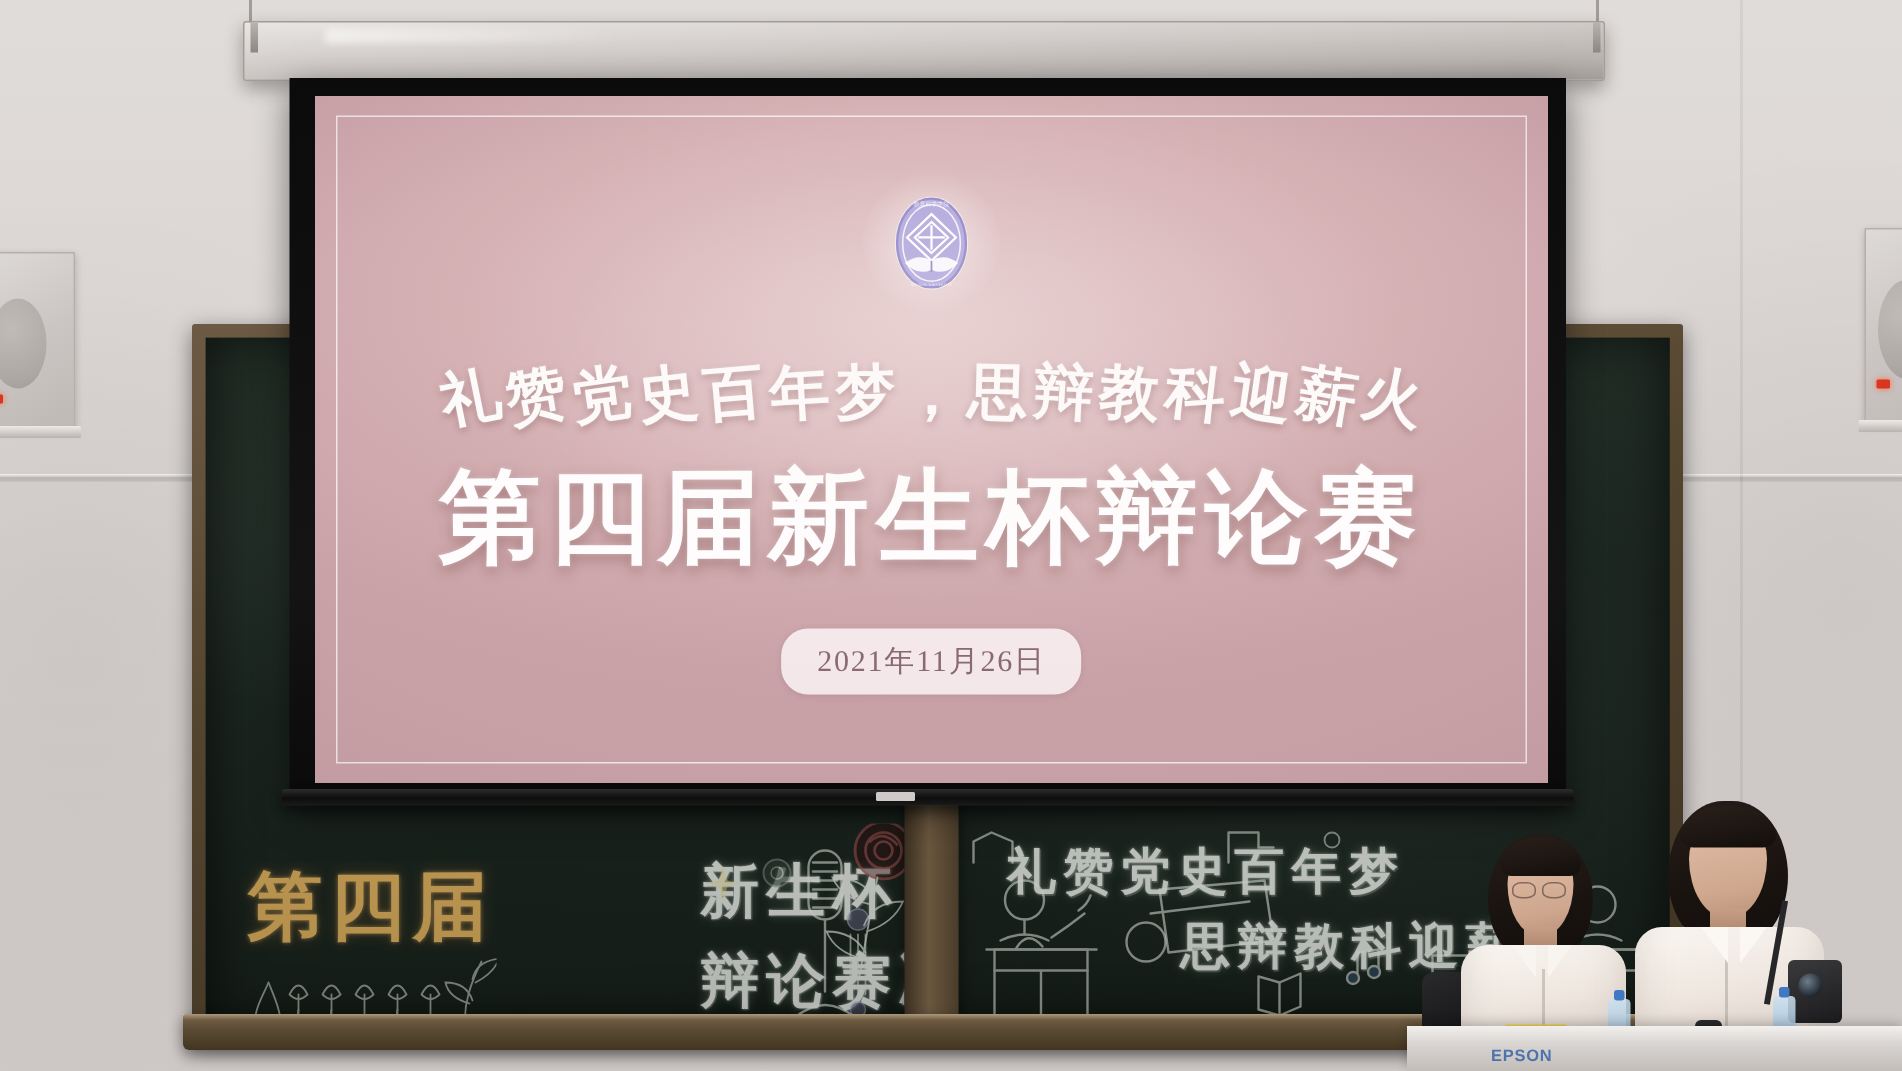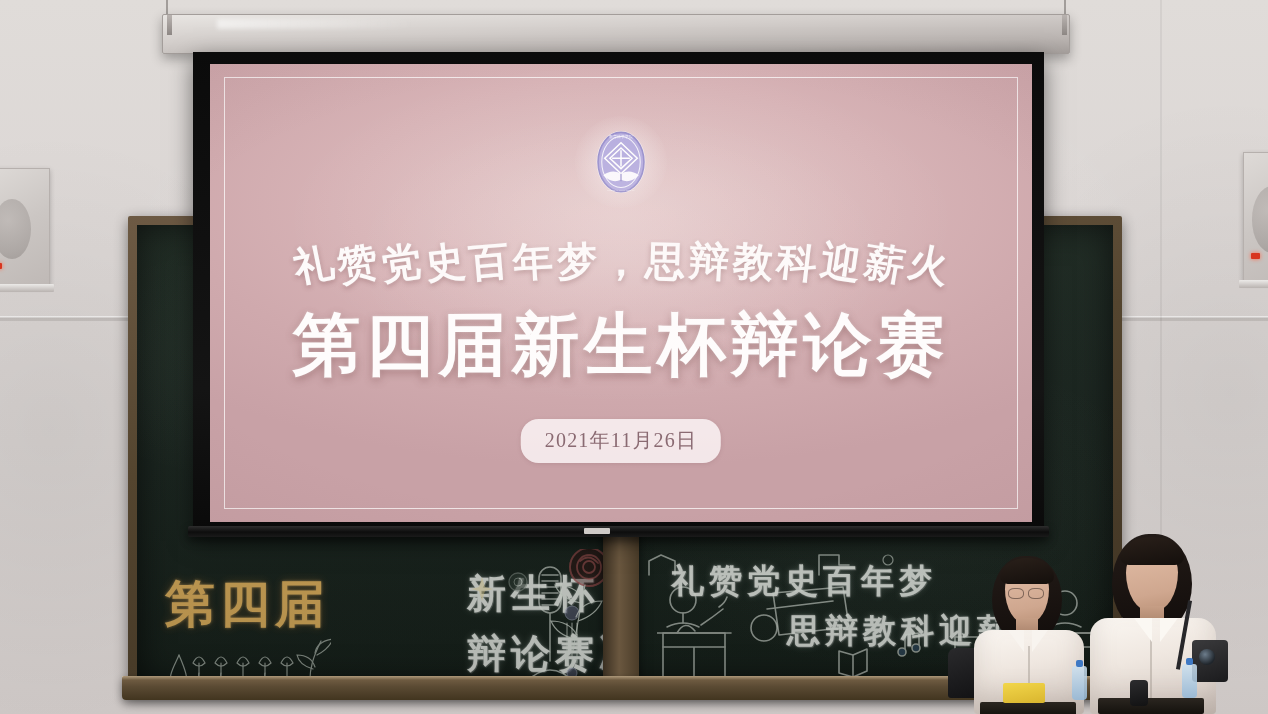--- a/index.html
+++ b/index.html
@@ -628,14 +628,17 @@
     <div class="p-belt" style="left:8px;top:164px;width:106px;height:16px"></div>
     <div style="position:absolute;left:40px;top:146px;width:18px;height:26px;background:linear-gradient(170deg,#2c2c2e,#121213);border-radius:4px"></div>
   </div>
 
   <div class="rig-arm"></div>
   <div class="camera-rig"></div>
   <div class="yellow-box"></div>
   <div class="bottle" style="left:1072px;top:666px"></div>
   <div class="bottle" style="left:1182px;top:664px"></div>
 
+  <div class="podium">
+    <div class="podium-logo">EPSON</div>
+  </div>
 
 </div>
 
 </body></html>

